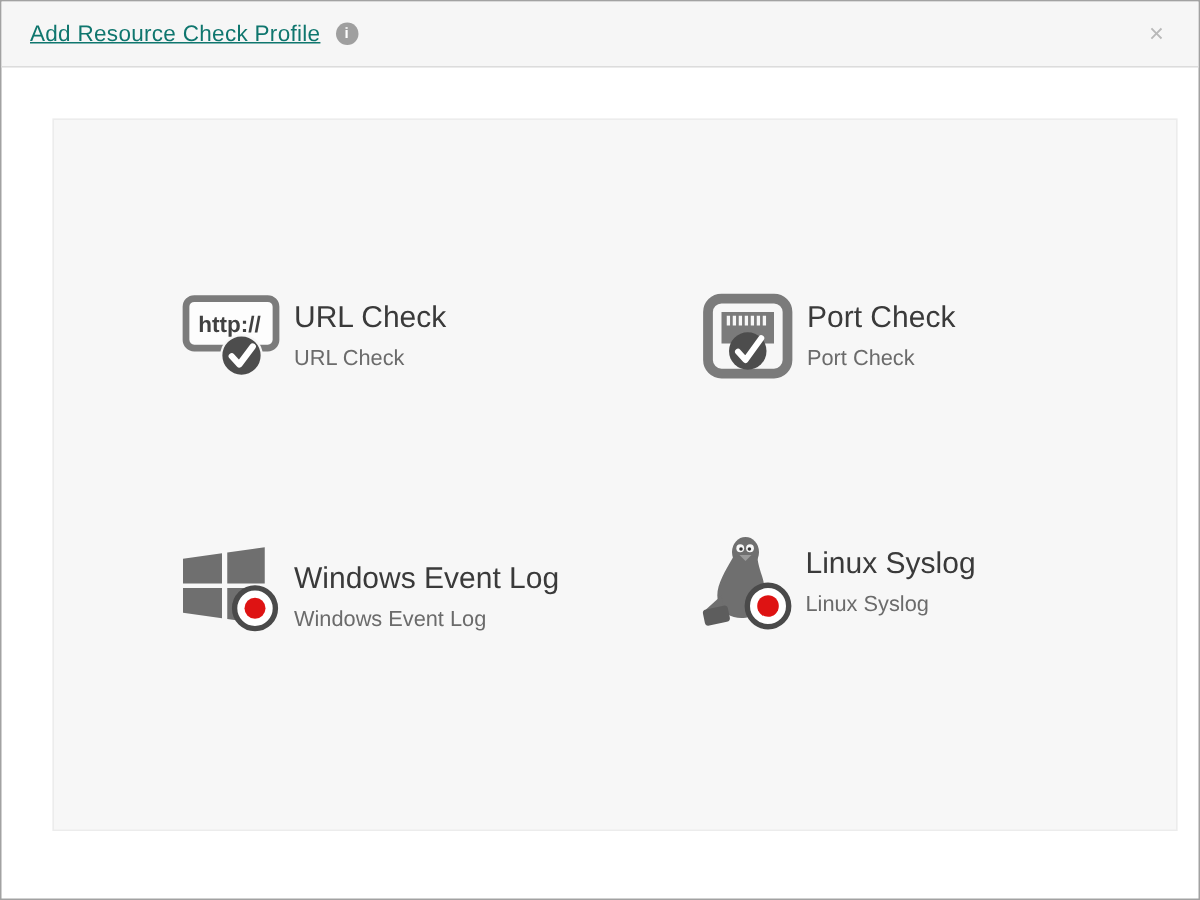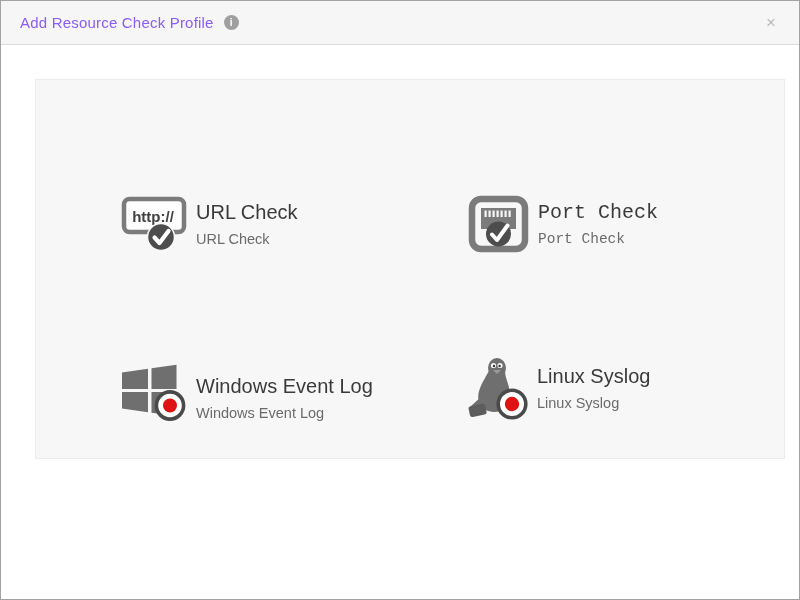--- a/index.html
+++ b/index.html
@@ -20,22 +20,23 @@
   .dialog-header {
     position: absolute; top: 0; left: 0; right: 0;
     height: 44px;
     background: #f6f6f6;
     border-bottom: 1px solid #dcdcdc;
     display: flex; align-items: center;
     padding: 0 19px;
   }
   .dialog-title {
     font-size: 15px;
-    color: #8b5cf6;
+    color: #0f766e;
     letter-spacing: 0.2px;
+    text-decoration: underline;
   }
   .info-icon {
     width: 15px; height: 15px;
     margin-left: 10px;
     border-radius: 50%;
     background: #9f9f9f;
     color: #ffffff;
     display: inline-flex; align-items: center; justify-content: center;
     font-size: 10px; font-weight: bold;
     cursor: pointer;
@@ -46,21 +47,21 @@
     color: #b9b9b9;
     font-size: 17px;
     line-height: 1;
     cursor: pointer;
     padding: 2px 4px;
   }
   
   .panel {
     position: absolute;
     left: 34px; top: 78px;
-    width: 750px; height: 380px;
+    width: 750px; height: 475px;
     background: #f7f7f7;
     border: 1px solid #ececec;
   }
   .check-item {
     position: absolute;
     display: flex;
     align-items: center;
     cursor: pointer;
   }
   .check-item .icon-box {
@@ -78,21 +79,21 @@
     line-height: 1.15;
     margin-bottom: 8px;
     font-weight: 500;
   }
   .item-subtitle {
     font-size: 14.5px;
     color: #6b6b6b;
     line-height: 1.1;
   }
   .pos-url   { left: 85px;  top: 116px; }
-  .pos-port  { left: 432px; top: 115px; font-family: Liberation Mono, monospace; }
+  .pos-port  { left: 432px; top: 115px; }
   .pos-win   { left: 85px;  top: 281px; align-items: flex-end; }
   .pos-linux { left: 430px; top: 275px; }
   svg { display: block; }
 </style>
 </head>
 <body>
 
 <div class="app">
 
   <header class="dialog-header">

